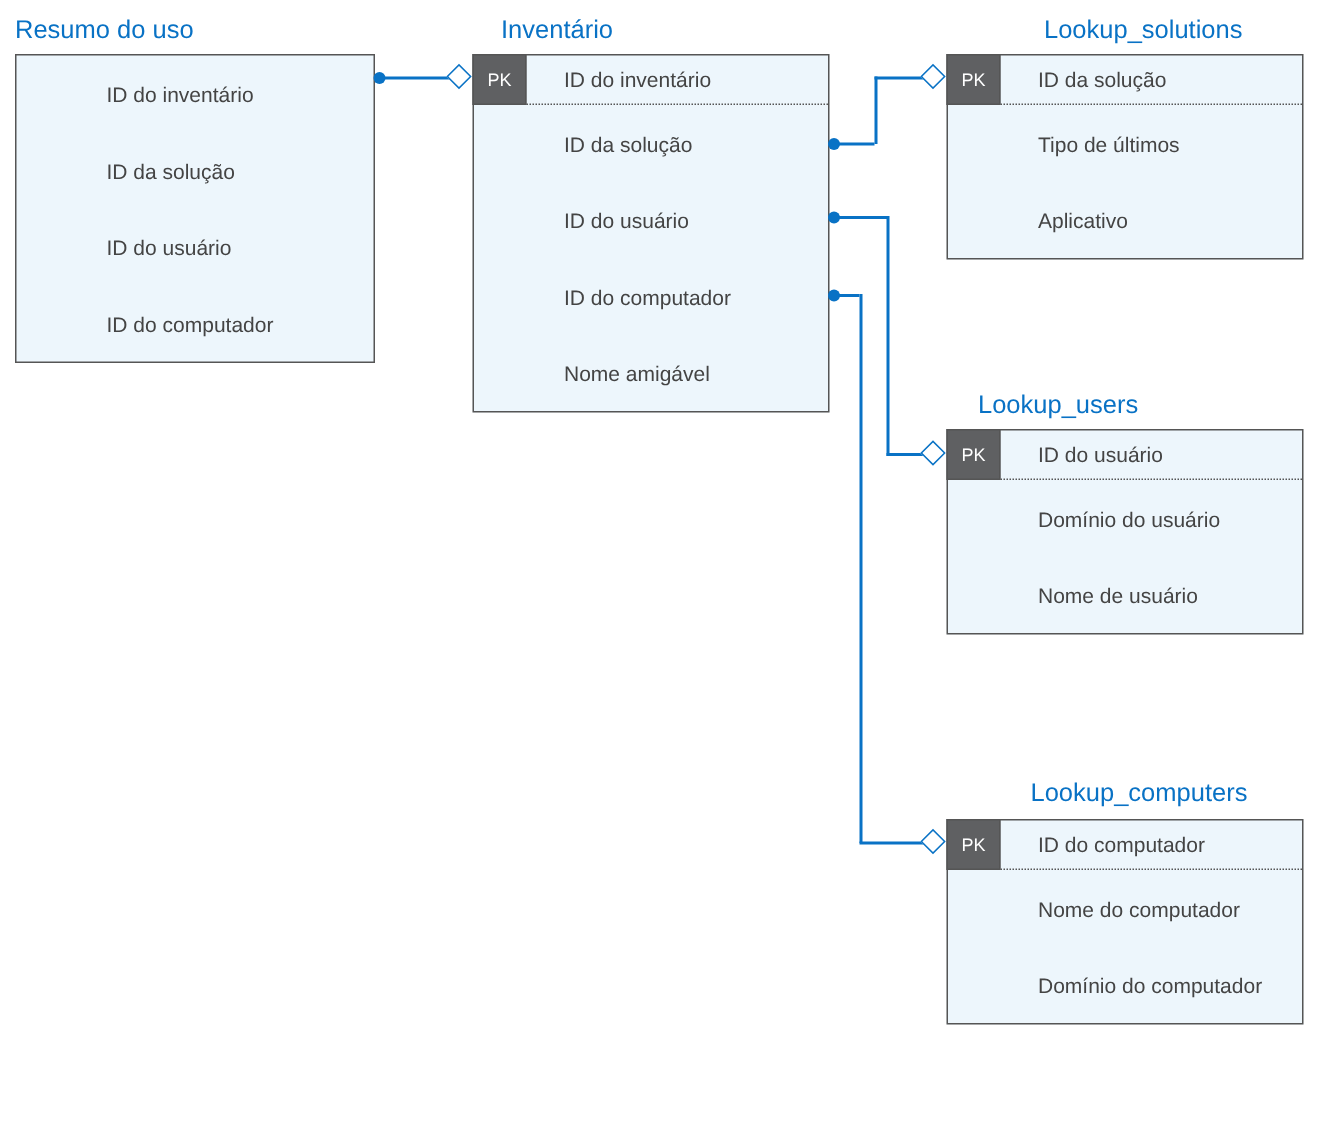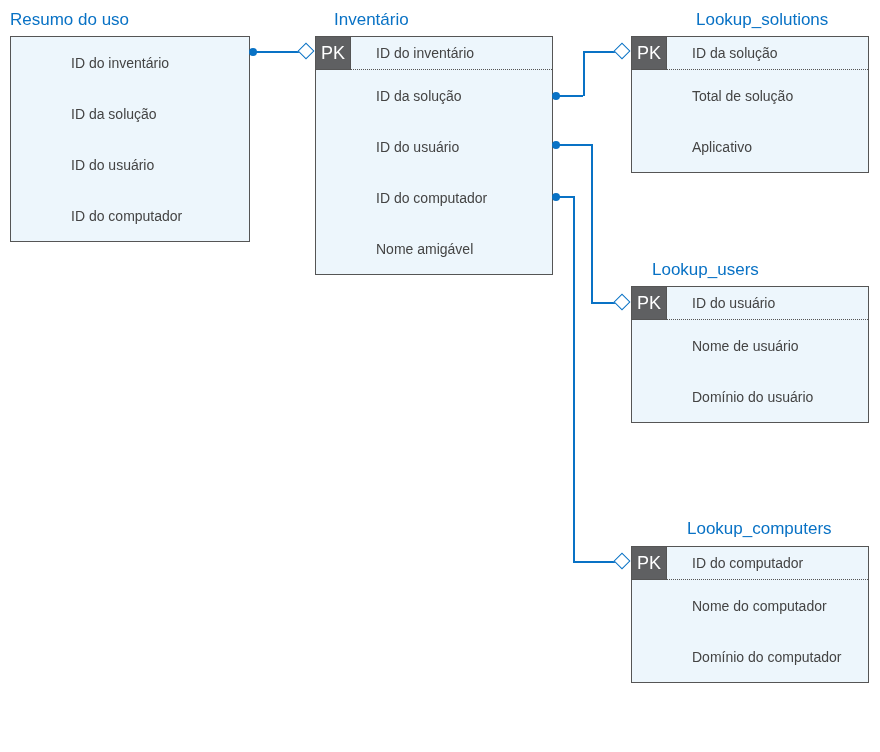--- a/index.html
+++ b/index.html
@@ -32,21 +32,21 @@
     }
     .entity-row-short { height: 33px; }
     .entity-pk {
       position: absolute;
       left: -1px;
       top: -1px;
       width: 36px;
       height: 34px;
       background: #5f6062;
       color: #fff;
-      font-size: 18px;
+      font-size: 12px;
       display: flex;
       align-items: center;
       justify-content: center;
       border: 1px solid #555;
     }
     .dotted-sep {
       border-bottom: 1px dotted #555;
     }
     .connector-line {
       position: absolute;
@@ -90,32 +90,32 @@
   <div class="entity-row">ID do computador</div>
   <div class="entity-row">Nome amigável</div>
 </div>
 
 <div class="entity-title" style="left:652px; top:10px;margin-left:44px;">Lookup_solutions</div>
 <div class="entity-box" style="left:631px; top:36px; width:238px;">
   <div class="entity-row entity-row-short dotted-sep">
     <div class="entity-pk">PK</div>
     <span>ID da solução</span>
   </div>
-  <div class="entity-row">Total de solução</div>
+  <div class="entity-row">Tipo de últimos</div>
   <div class="entity-row">Aplicativo</div>
 </div>
 
 <div class="entity-title" style="left:652px; top:260px;">Lookup_users</div>
 <div class="entity-box" style="left:631px; top:286px; width:238px;">
   <div class="entity-row entity-row-short dotted-sep">
     <div class="entity-pk">PK</div>
     <span>ID do usuário</span>
   </div>
+  <div class="entity-row">Domínio do usuário</div>
   <div class="entity-row">Nome de usuário</div>
-  <div class="entity-row">Domínio do usuário</div>
 </div>
 
 <div class="entity-title" style="left:652px; top:519px;margin-left:35px;">Lookup_computers</div>
 <div class="entity-box" style="left:631px; top:546px; width:238px;">
   <div class="entity-row entity-row-short dotted-sep">
     <div class="entity-pk">PK</div>
     <span>ID do computador</span>
   </div>
   <div class="entity-row">Nome do computador</div>
   <div class="entity-row">Domínio do computador</div>

